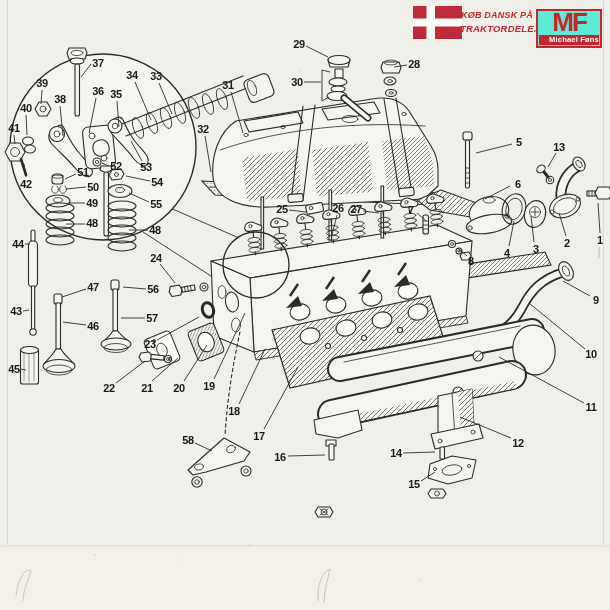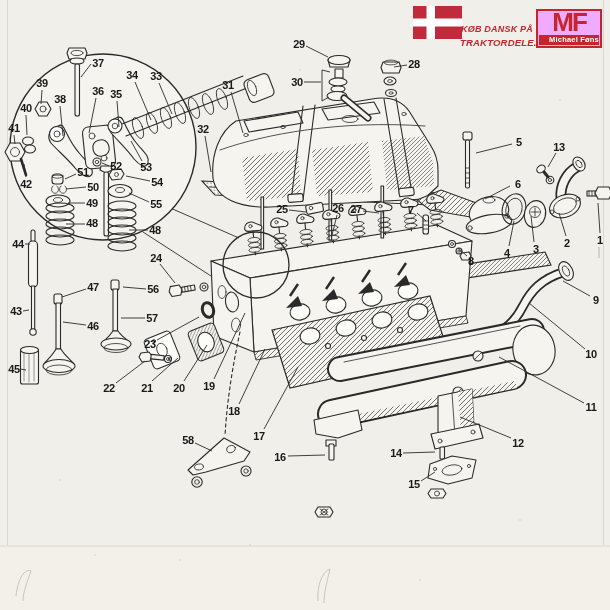--- a/index.html
+++ b/index.html
@@ -16,24 +16,24 @@
   .fl{fill:var(--paper2);stroke:var(--ink);stroke-width:1.1;stroke-linecap:round;stroke-linejoin:round;}
   .fw{fill:#fcfcf9;stroke:var(--ink);stroke-width:1.1;stroke-linejoin:round;}
   .dk{fill:var(--ink);stroke:none;}
   .thin{stroke-width:0.8;}
   .dash{stroke-dasharray:3.2 3;}
   .callout-line{stroke:#2b2b2b;stroke-width:0.9;}
   .callout-num{font:bold 11px "Liberation Sans",sans-serif;fill:#191919;letter-spacing:-0.3px;}
   
   .header{position:absolute;left:0;top:0;width:610px;height:60px;}
   .flag{position:absolute;left:413px;top:6px;width:49px;height:33px;}
-  .tagline{position:absolute;left:460px;top:23px;width:74px;text-align:center;
+  .tagline{position:absolute;left:460px;top:9px;width:74px;text-align:center;
     color:var(--brand-red);font-style:italic;font-weight:bold;font-size:9px;line-height:13px;letter-spacing:0.2px;}
   .tagline .t2{font-size:9.5px;}
-  .mf-box{position:absolute;left:536px;top:9px;width:62px;height:35px;background:#f0abfc;
+  .mf-box{position:absolute;left:536px;top:9px;width:62px;height:35px;background:#5eead4;
     border:2.5px solid var(--brand-red);}
   .mf-text{color:var(--brand-red);font-weight:bold;font-size:26px;line-height:24px;text-align:center;
     letter-spacing:-2px;margin-top:-1px;}
   .mf-sub{position:absolute;left:1px;right:1px;bottom:1px;height:10px;background:var(--brand-red);
     color:#fff;font-weight:bold;font-size:7.5px;line-height:10px;text-align:right;letter-spacing:0.2px;}
 </style>
 </head>
 <body>
 
 <div class="page">

